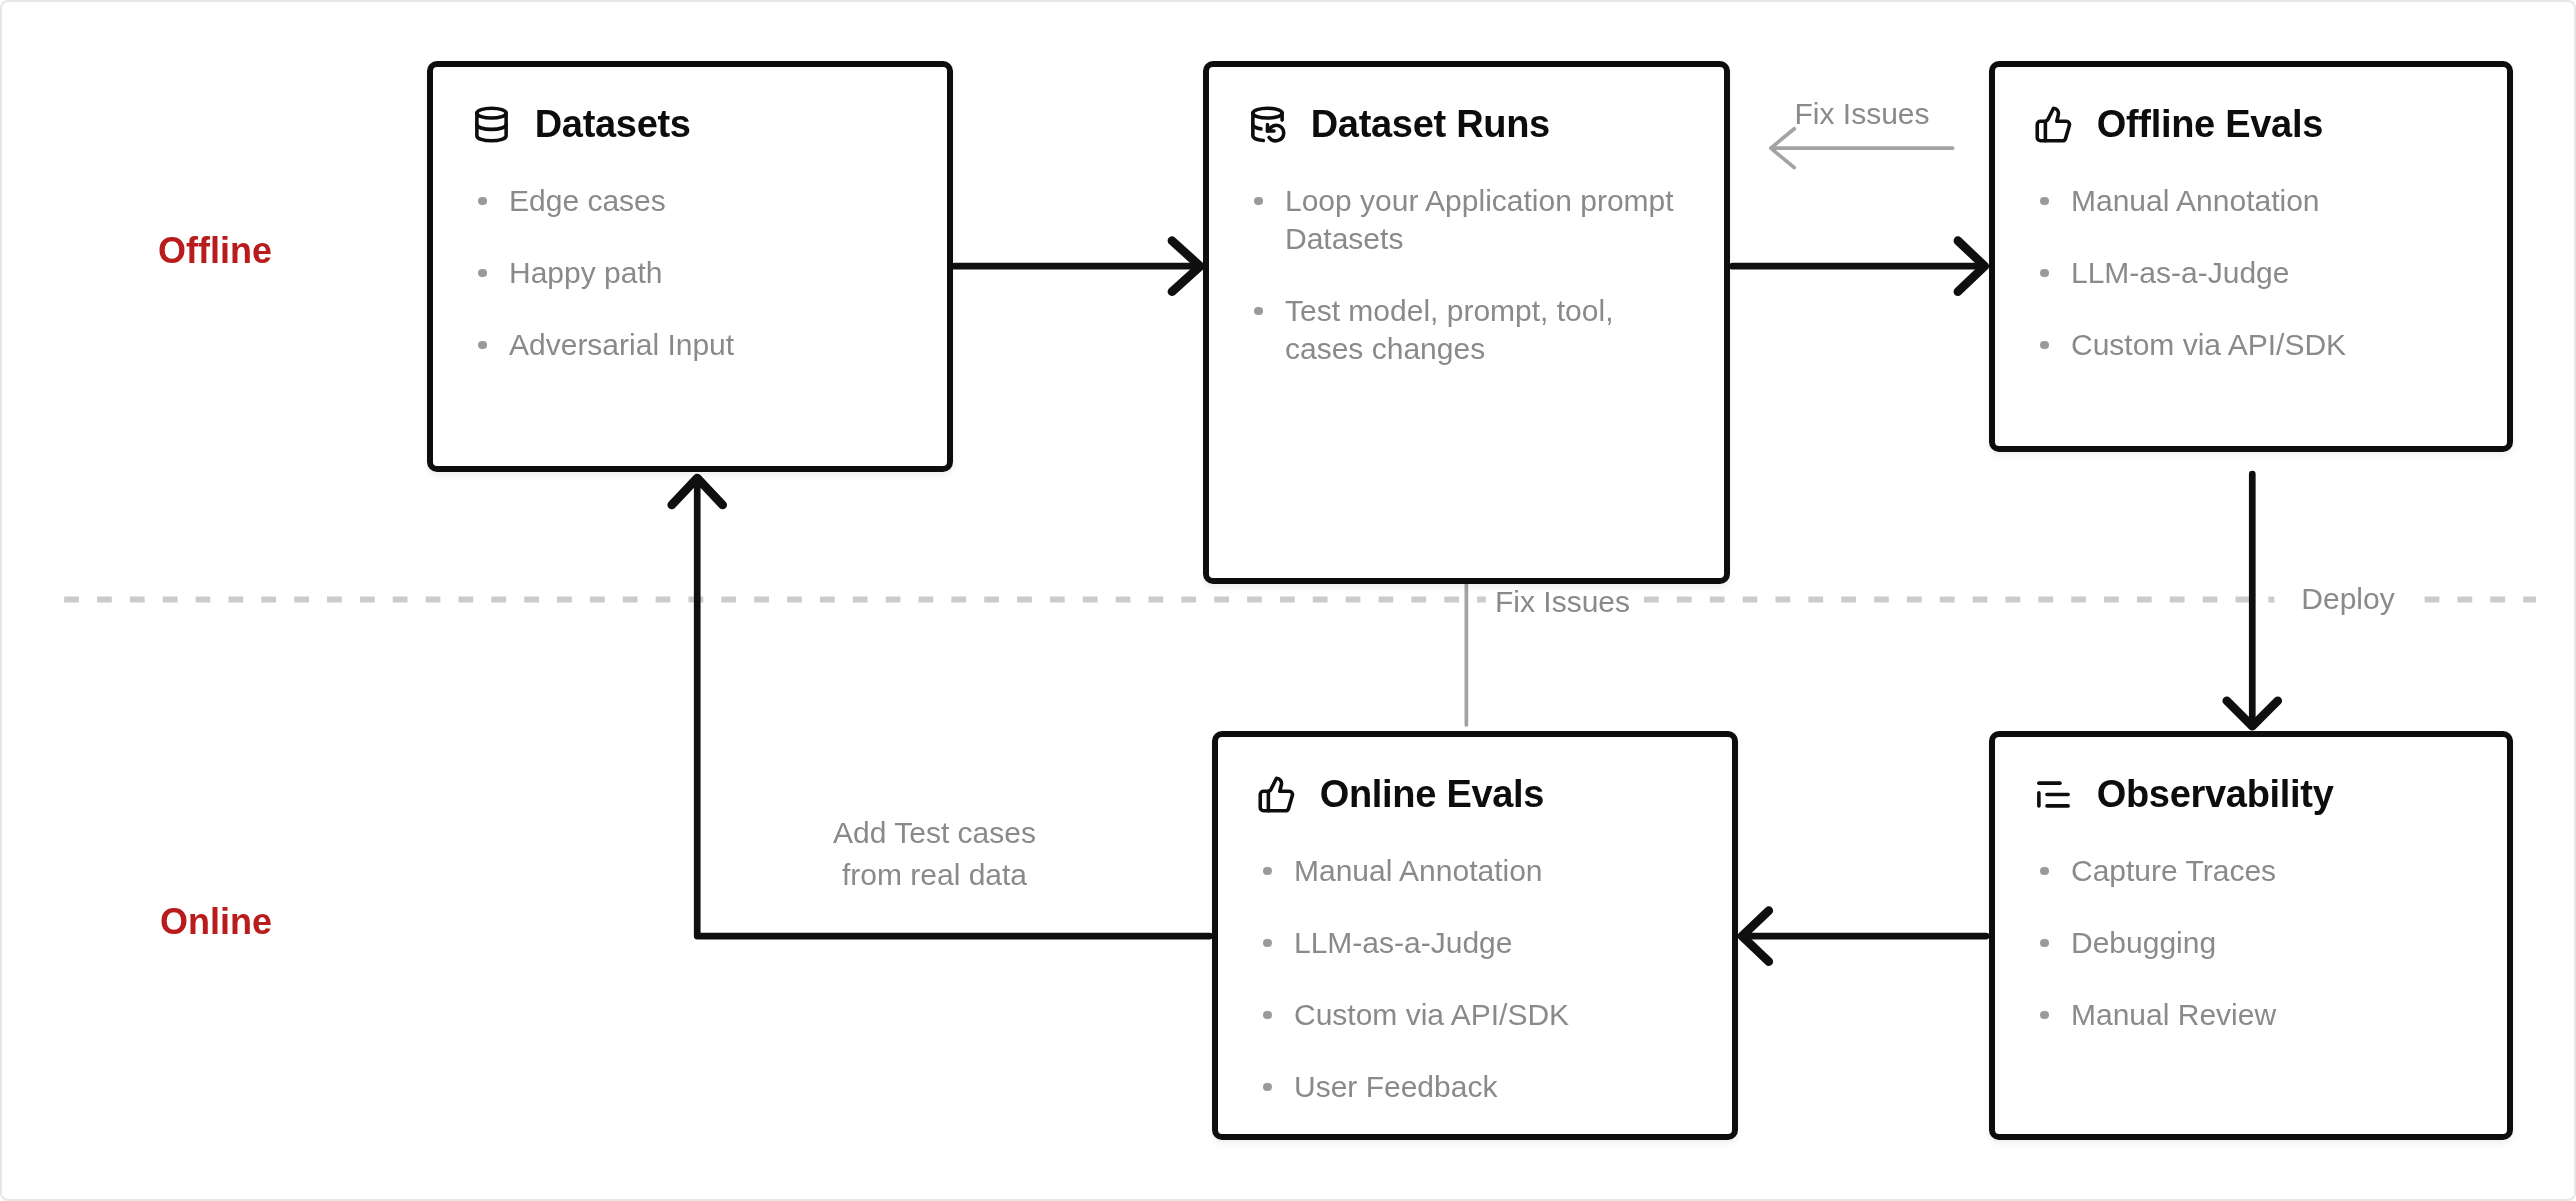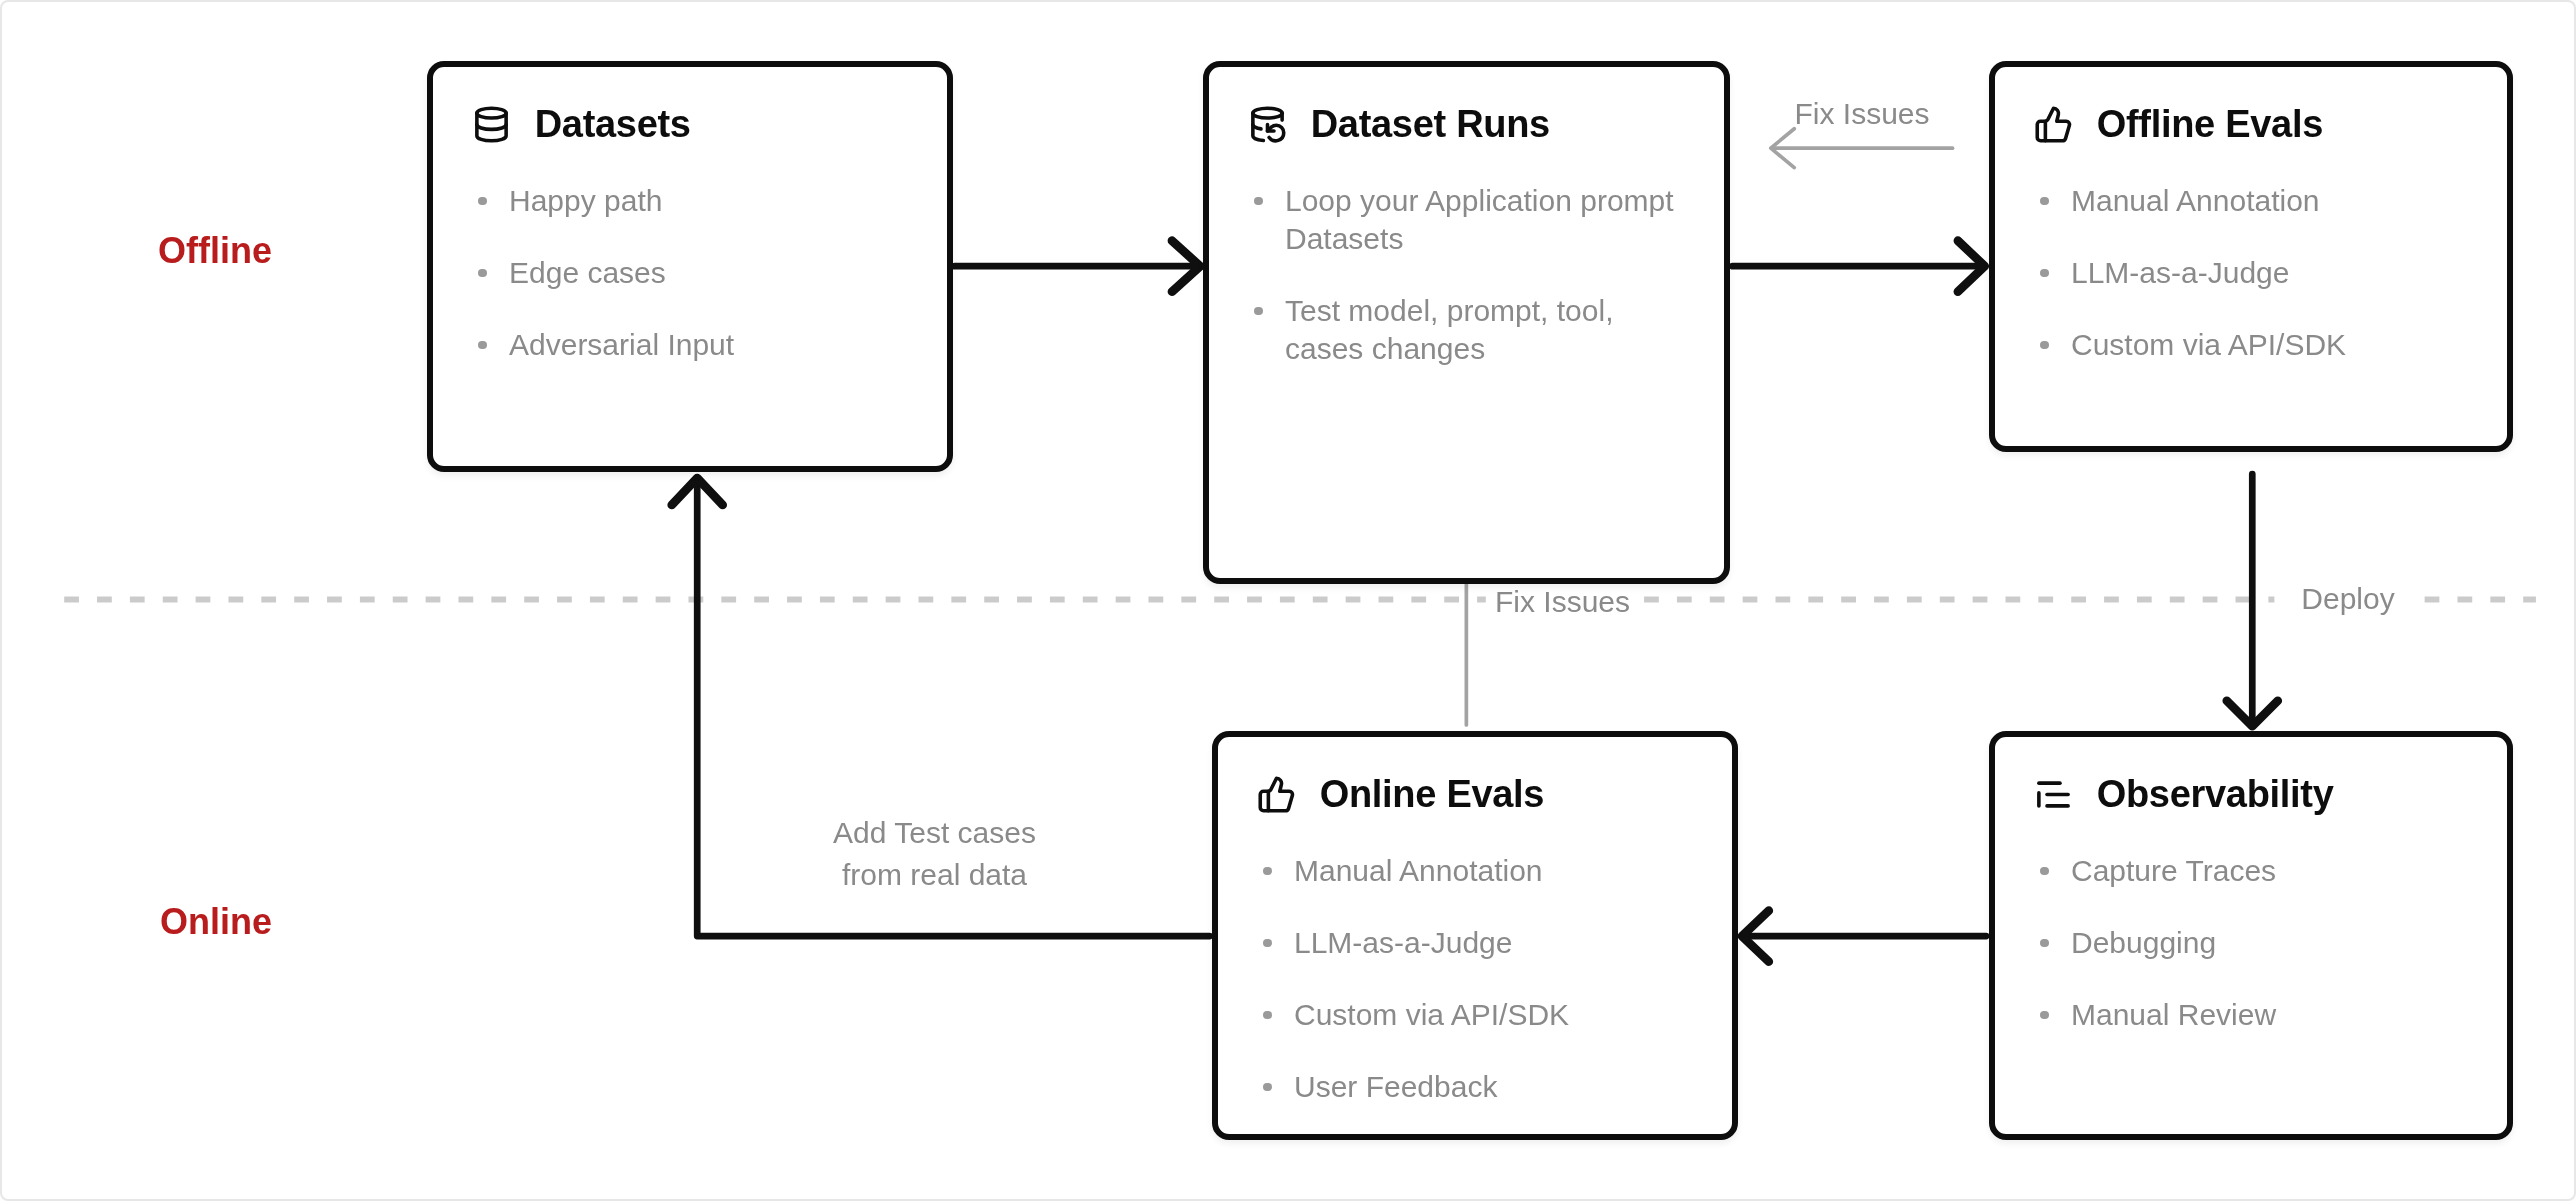--- a/index.html
+++ b/index.html
@@ -5,21 +5,21 @@
   html,body { margin:0; padding:0; background:#ffffff; }
   .canvas {
     position:relative; width:2576px; height:1201px; box-sizing:border-box;
     background:#ffffff; border:2px solid #e7e7e7; border-radius:8px; overflow:hidden;
     font-family:"Liberation Sans", sans-serif;
   }
   .edges { position:absolute; left:0; top:0; width:2576px; height:1201px; }
 
   .box {
     position:absolute; box-sizing:border-box; background:#ffffff;
-    border:6px solid #0d0d0d; border-radius:17px; padding:28px 32px;
+    border:6px solid #0d0d0d; border-radius:10px; padding:28px 32px;
     box-shadow:0 4px 6.7px rgba(0,0,0,0.06);
   }
   .box-header { display:flex; align-items:center; gap:24px; margin:8px 0 0 6.7px; }
   .box-header svg { width:39px; height:39px; stroke:#0d0d0d; flex:0 0 auto; }
   .box-title { font-size:38px; font-weight:700; color:#0d0d0d; letter-spacing:-0.3px; white-space:nowrap; }
   .box ul { list-style:none; margin:36px 0 0 12px; padding:0; }
   .box li {
     position:relative; padding-left:32px; margin-bottom:34px;
     font-size:30px; line-height:38px; color:#8a8a8a; max-width:396px;
   }
@@ -96,22 +96,22 @@
   <div class="box" style="left:425px; top:59px; width:526px; height:411px;">
     <div class="box-header">
       <svg class="icon-svg" viewBox="0 0 24 24">
         <ellipse cx="12" cy="5" rx="9" ry="3"></ellipse>
         <path d="M3 5v14a9 3 0 0 0 18 0V5"></path>
         <path d="M3 12a9 3 0 0 0 18 0"></path>
       </svg>
       <span class="box-title">Datasets</span>
     </div>
     <ul>
+      <li>Edge cases</li>
       <li>Happy path</li>
-      <li>Edge cases</li>
       <li>Adversarial Input</li>
     </ul>
   </div>
 
   <div class="box" style="left:1201px; top:59px; width:527px; height:523px;">
     <div class="box-header">
       <svg class="icon-svg" viewBox="0 0 24 24">
         <ellipse cx="12" cy="5" rx="9" ry="3"></ellipse>
         <path d="M3 12a9 3 0 0 0 5 2.69"></path>
         <path d="M21 9.3V5"></path>

